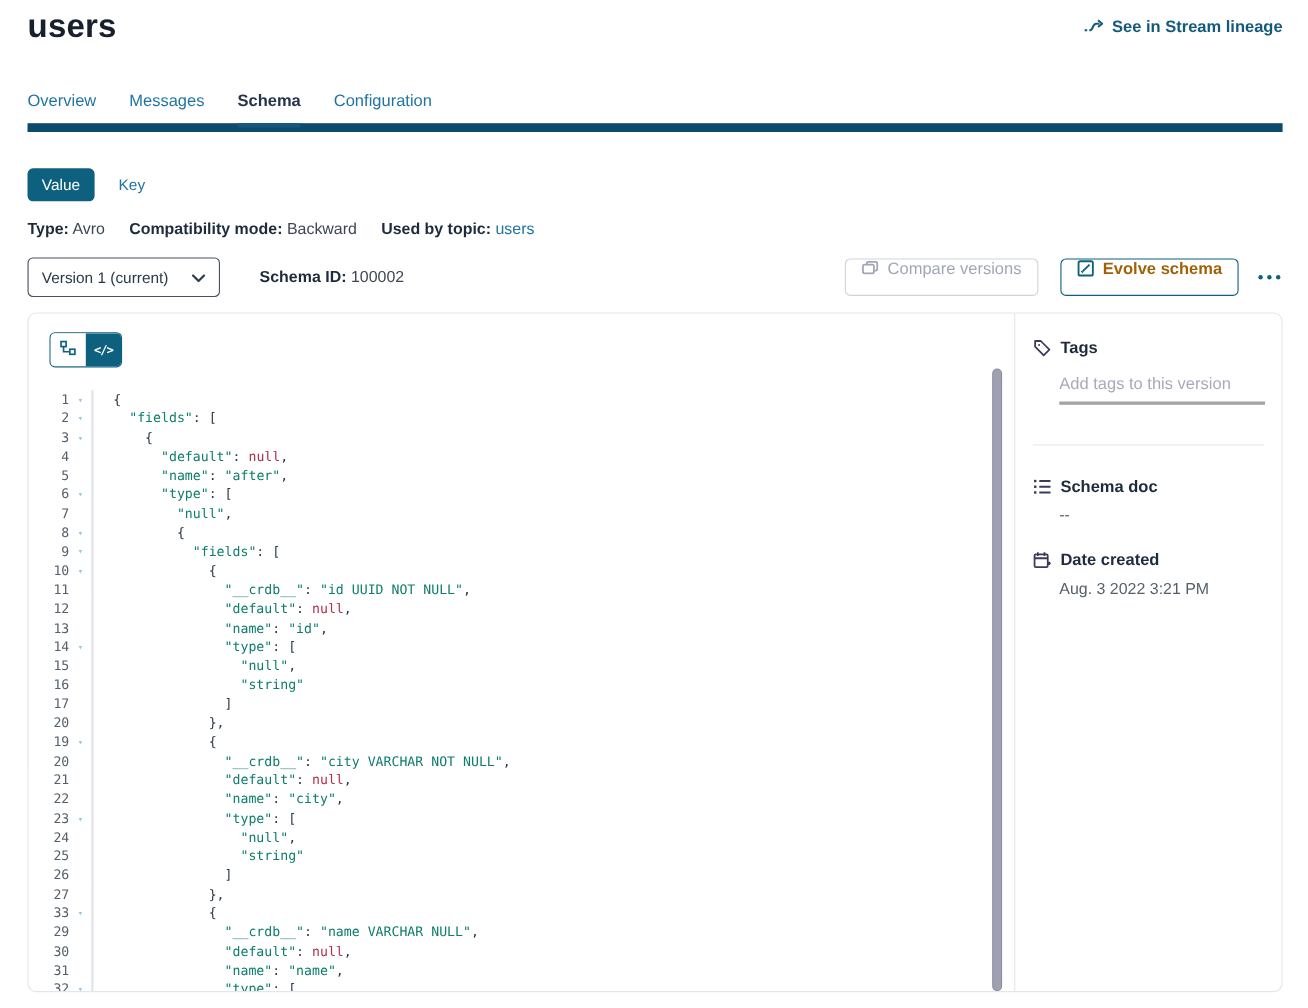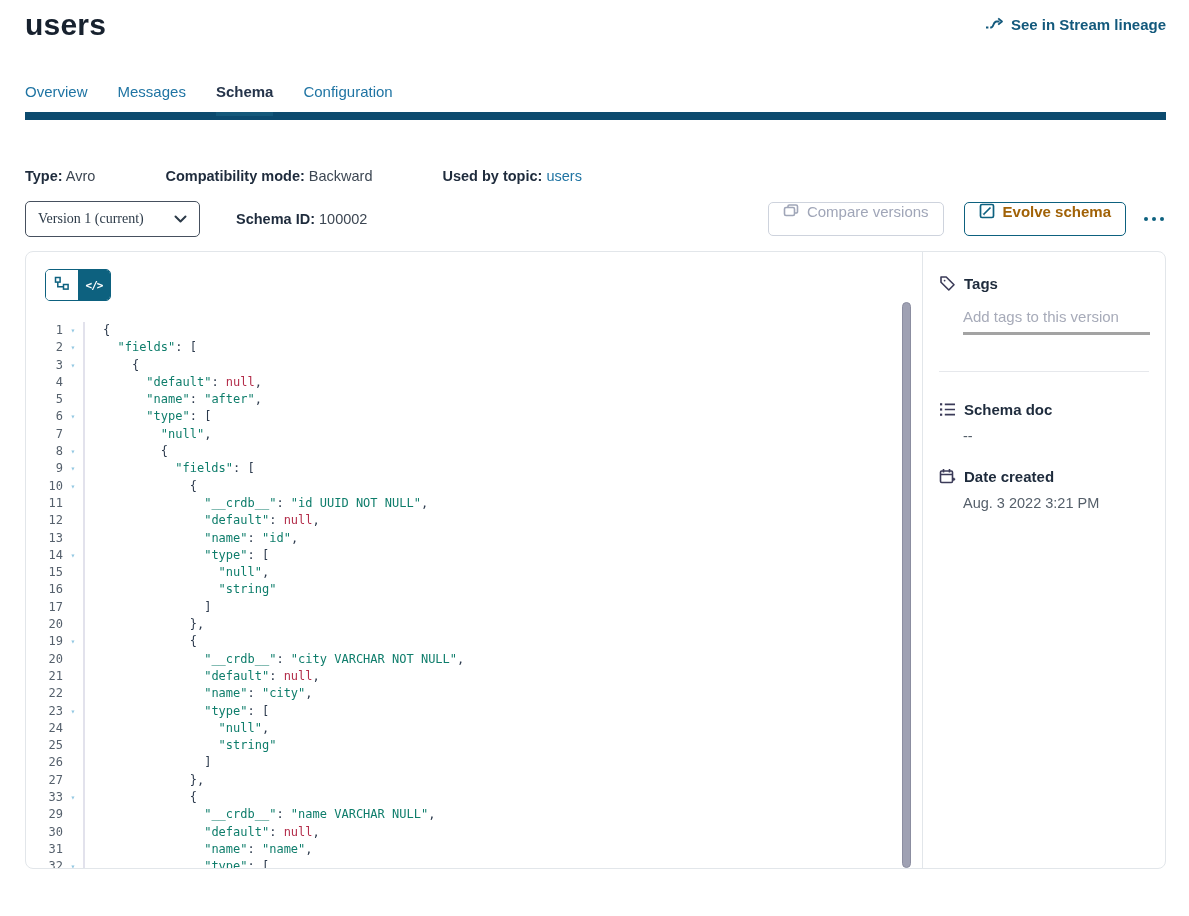--- a/index.html
+++ b/index.html
@@ -21,30 +21,30 @@
   .tab.active { color:#25344a; font-weight:600; border-bottom-color:#14587a; }
 
   
   .vk-row { display:flex; align-items:center; margin-top:33px; }
   .vk-active { background:#0d617f; color:#fff; border:none; border-radius:5px;
     font-size:14px; padding:7px 13px; font-family:inherit; cursor:pointer; }
   .vk-plain { background:none; border:none; color:#1f74a3; font-size:14px;
     margin-left:22px; font-family:inherit; cursor:pointer; }
 
   
-  .meta-row { display:flex; margin-top:48px; font-size:14.5px; color:#3d4753;gap:48px; }
+  .meta-row { display:flex; margin-top:18px; font-size:14.5px; color:#3d4753; }
   .meta-item { margin-right:22px; }
   .meta-label { font-weight:700; color:#1e2b3c; }
   .meta-link { color:#1f74a3; cursor:pointer; }
 
   
   .controls-row { display:flex; align-items:center; margin-top:17px; }
   .version-select { display:flex; align-items:center; justify-content:space-between;
     width:175px; height:36px; border:1px solid #46505e; border-radius:5px;
-    padding:0 12px; font-size:14px; color:#2c3a48; cursor:pointer; background:#fff;font-family:Liberation Serif, serif; }
+    padding:0 12px; font-size:14px; color:#2c3a48; cursor:pointer; background:#fff; }
   .schema-id { margin-left:36px; font-size:14.5px; color:#3d4753; }
   .right-controls { margin-left:auto; display:flex; align-items:center; }
   .btn { display:flex; gap:8px; height:34px; padding:0 14px;
     border-radius:5px; font-size:15px; background:#fff; font-family:inherit; cursor:pointer; }
   .btn-disabled { border:1px solid #ced3dd; color:#9fa4b8; color:#a0a6b8; font-weight:500; }
   .btn-primary { border:1px solid #0d617f; color:#a16207; font-weight:600; margin-left:20px; }
   .more-menu { display:flex; gap:4px; margin-left:16px; padding:6px 2px; cursor:pointer; }
   .more-menu i { width:4px; height:4px; border-radius:50%; background:#0d617f; }
 
   
@@ -106,20 +106,24 @@
     </div>
   </div>
 
   <div class="tabs">
     <div class="tab">Overview</div>
     <div class="tab">Messages</div>
     <div class="tab active">Schema</div>
     <div class="tab">Configuration</div>
   </div>
 
+  <div class="vk-row">
+    <button class="vk-active">Value</button>
+    <button class="vk-plain">Key</button>
+  </div>
 
   <div class="meta-row">
     <div class="meta-item">
       <span class="meta-label">Type:</span>
       <span>Avro</span>
     </div>
     <div class="meta-item">
       <span class="meta-label">Compatibility mode:</span>
       <span>Backward</span>
     </div>

